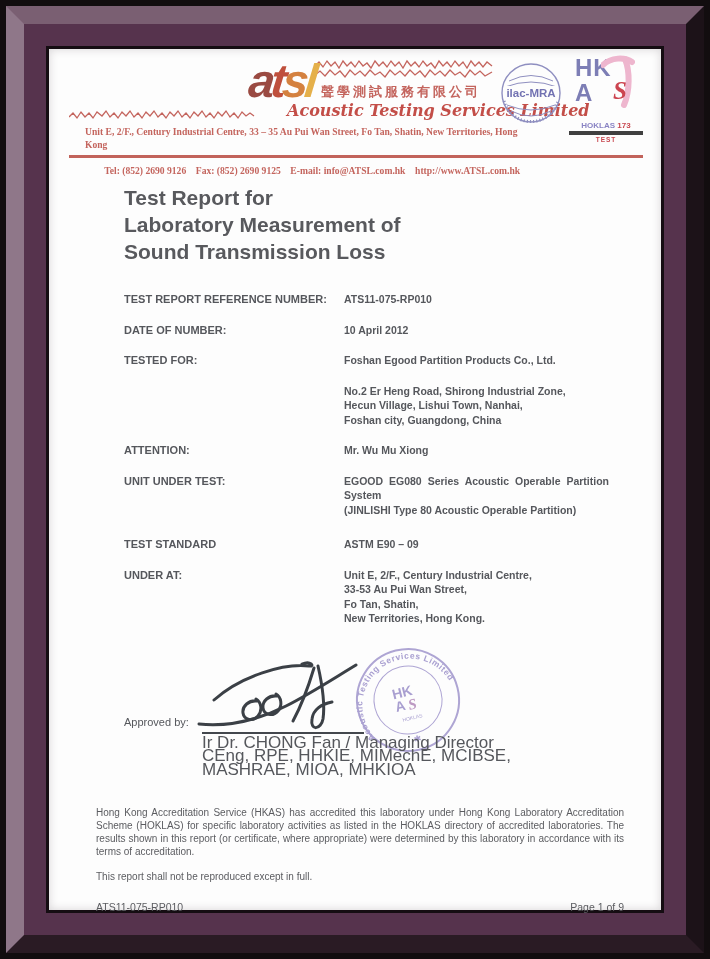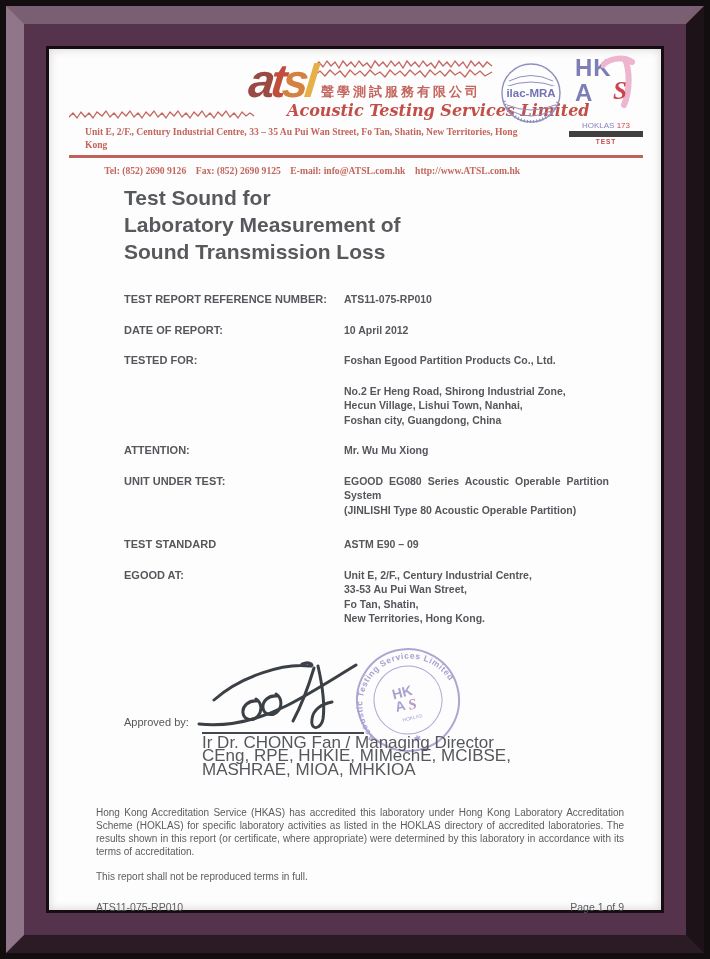--- a/index.html
+++ b/index.html
@@ -28,22 +28,22 @@
     font-family:"Liberation Serif",serif;font-weight:700;font-size:9.6px;
     line-height:13px;color:#c4655e;white-space:pre-wrap;}
   .ilac-logo{position:absolute;left:450px;top:12px;}
   .hkas-logo{position:absolute;left:520px;top:6px;width:74px;text-align:center;}
   .hkas-letters{position:relative;width:62px;height:54px;margin:0 auto;}
   .hkas-hk,.hkas-a{font-weight:700;font-size:24px;line-height:25px;color:#7d7eb5;
     letter-spacing:1px;text-align:left;}
   .hkas-j{position:absolute;right:2px;top:0;}
   .hkas-s{position:absolute;right:10px;top:22px;font-family:"Liberation Serif",serif;
     font-style:italic;font-weight:700;font-size:25px;color:#cc4450;}
-  .hoklas-line{margin-top:12px;font-size:8px;font-weight:400;color:#8a84c4;
-    border-bottom:6px solid #404040;padding-bottom:1px;white-space:nowrap;}
+  .hoklas-line{margin-top:12px;font-size:8px;font-weight:700;color:#8a84c4;
+    border-bottom:4px solid #404040;padding-bottom:1px;white-space:nowrap;}
   .hoklas-line .n{color:#c84850;}
   .hkas-test{font-size:6.5px;font-weight:700;color:#c84850;letter-spacing:1px;margin-top:1px;}
   .header-rule{position:absolute;left:20px;right:18px;top:106px;height:3px;background:#c2635b;}
   
   .doc-body{margin:0 52px 0 75px;color:#55575c;}
   .doc-title{margin-top:23px;font-size:21px;font-weight:700;line-height:27px;color:#58595d;}
   .fields{margin-top:27px;}
   .field-row{display:grid;grid-template-columns:220px 265px;margin-bottom:16px;}
   .field-label{font-size:11px;font-weight:700;line-height:14px;}
   .field-value{font-size:10.5px;font-weight:700;line-height:14.5px;white-space:pre-line;}
@@ -108,32 +108,32 @@
         </div>
         <div class="hoklas-line"><span>HOKLAS </span><span class="n">173</span></div>
         <div class="hkas-test">TEST</div>
       </div>
 
       <div class="header-rule"></div>
     </div>
 
     <div class="doc-body">
       <div class="doc-title">
-        <div>Test Sound for</div>
+        <div>Test Report for</div>
         <div>Laboratory Measurement of</div>
         <div>Sound Transmission Loss</div>
       </div>
 
       <div class="fields">
         <div class="field-row">
           <div class="field-label">TEST REPORT REFERENCE NUMBER:</div>
           <div class="field-value">ATS11-075-RP010</div>
         </div>
         <div class="field-row">
-          <div class="field-label">DATE OF REPORT:</div>
+          <div class="field-label">DATE OF NUMBER:</div>
           <div class="field-value">10 April 2012</div>
         </div>
         <div class="field-row">
           <div class="field-label">TESTED FOR:</div>
           <div class="field-value">Foshan Egood Partition Products Co., Ltd.</div>
         </div>
         <div class="field-row justify">
           <div class="field-label"></div>
           <div class="field-value">No.2 Er Heng Road, Shirong Industrial Zone,
 Hecun Village, Lishui Town, Nanhai,
@@ -146,21 +146,21 @@
         <div class="field-row justify">
           <div class="field-label">UNIT UNDER TEST:</div>
           <div class="field-value">EGOOD EG080 Series Acoustic Operable Partition System
 (JINLISHI Type 80 Acoustic Operable Partition)</div>
         </div>
         <div class="field-row gap-before">
           <div class="field-label">TEST STANDARD</div>
           <div class="field-value">ASTM E90 – 09</div>
         </div>
         <div class="field-row">
-          <div class="field-label">EGOOD AT:</div>
+          <div class="field-label">UNDER AT:</div>
           <div class="field-value">Unit E, 2/F., Century Industrial Centre,
 33-53 Au Pui Wan Street,
 Fo Tan, Shatin,
 New Territories, Hong Kong.</div>
         </div>
       </div>
 
       <div class="approval">
         <svg class="stamp" width="112" height="112" viewBox="0 0 112 112">
           <g opacity="0.75" transform="rotate(-14 56 56)">
@@ -191,21 +191,21 @@
         </svg>
         <div class="approved-label">Approved by:</div>
         <div class="sig-line"></div>
         <div class="sig-names"><span>Ir Dr. CHONG Fan / Managing Director</span><br><span>CEng, RPE, HHKIE, MIMechE, MCIBSE,
 MASHRAE, MIOA, MHKIOA</span></div>
       </div>
     </div>
 
     <div class="footer">
       <div class="accreditation-note">Hong Kong Accreditation Service (HKAS) has accredited this laboratory under Hong Kong Laboratory Accreditation Scheme (HOKLAS) for specific laboratory activities as listed in the HOKLAS directory of accredited laboratories. The results shown in this report (or certificate, where appropriate) were determined by this laboratory in accordance with its terms of accreditation.</div>
-      <div class="repro-note">This report shall not be reproduced terms in full.</div>
+      <div class="repro-note">This report shall not be reproduced except in full.</div>
       <div class="footer-row">
         <span>ATS11-075-RP010</span>
         <span>Page 1 of 9</span>
       </div>
     </div>
 
    </div>
   </div>
  </div>
 </div>

